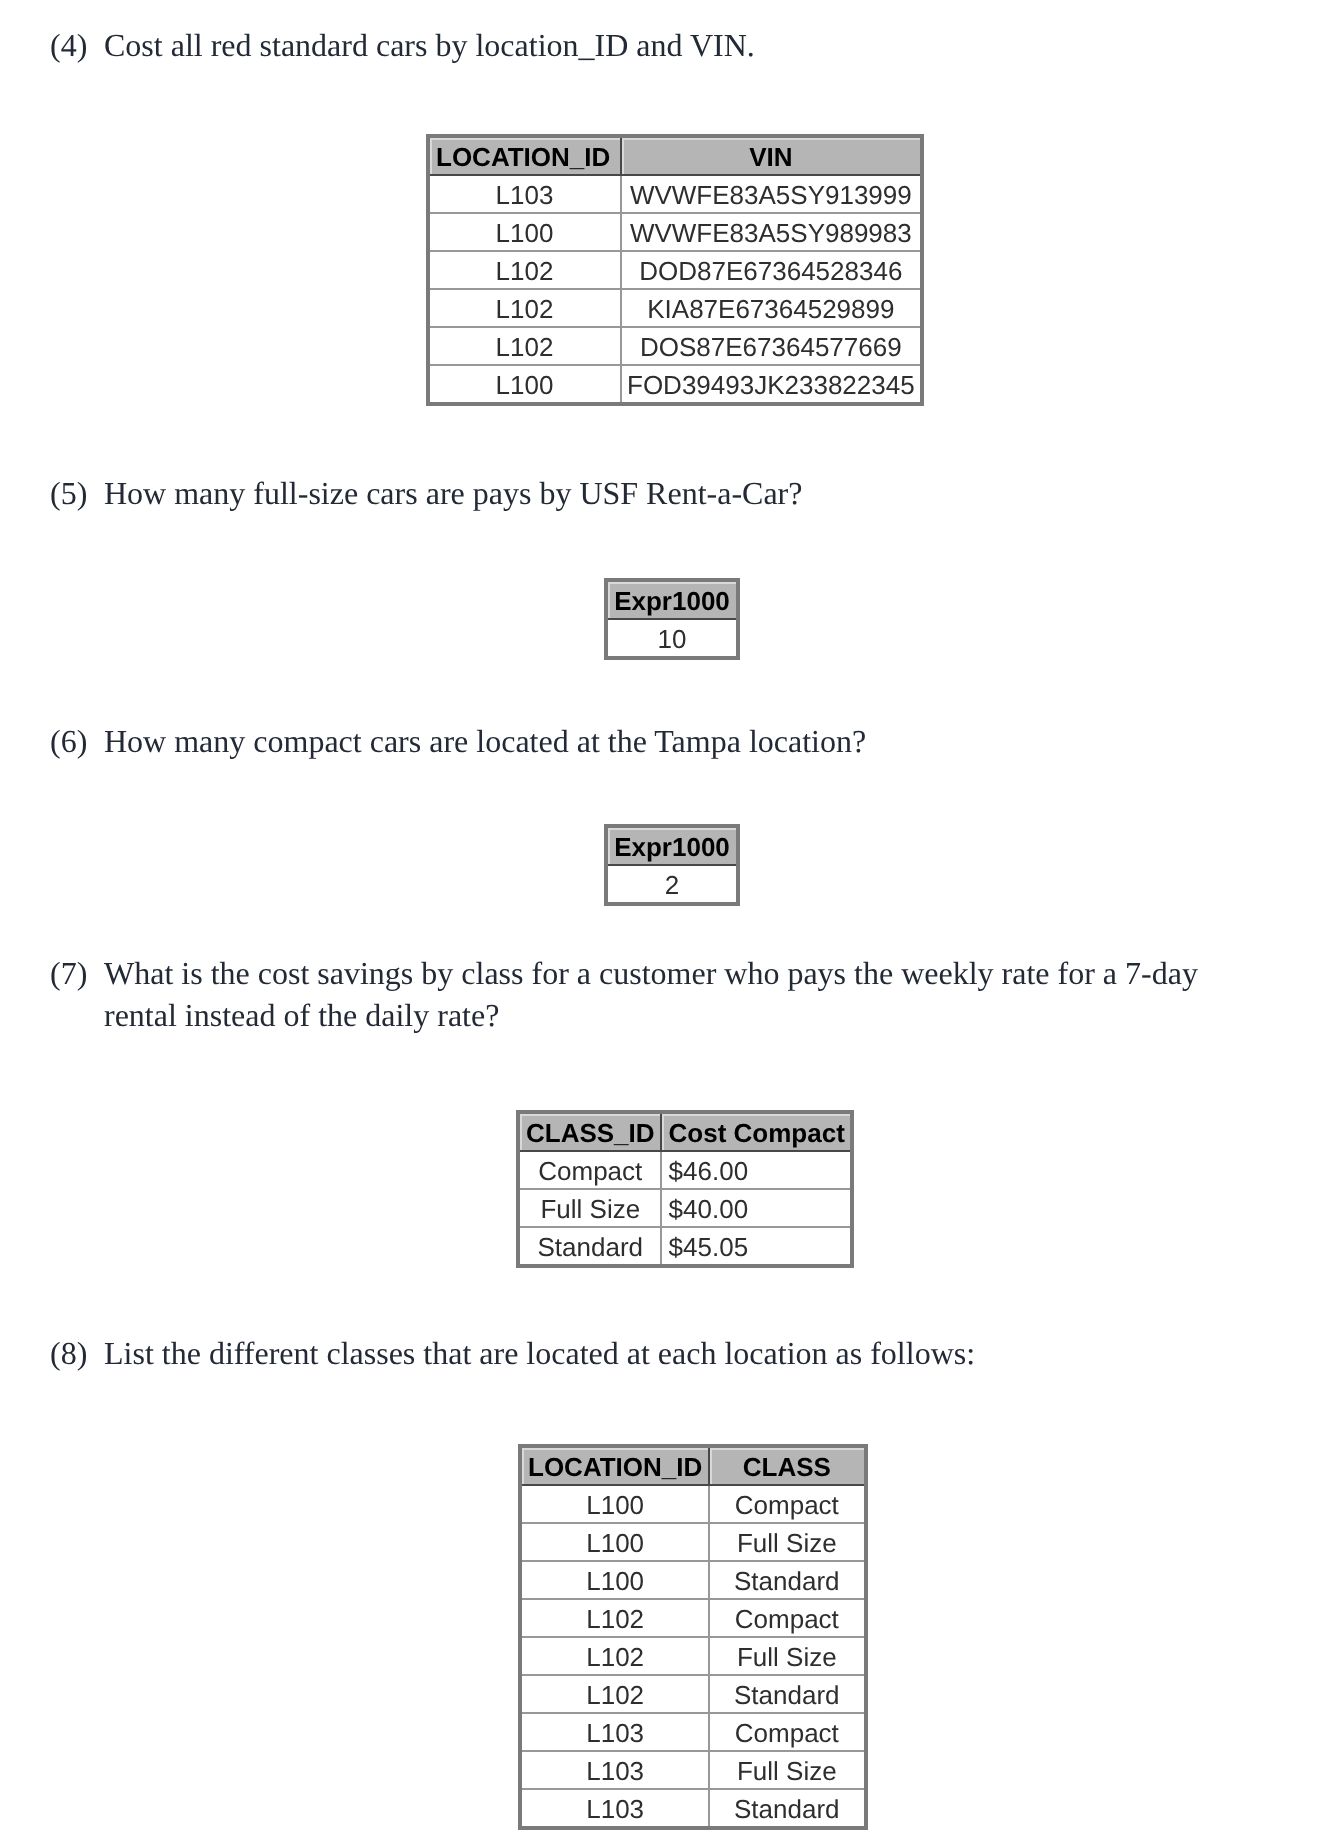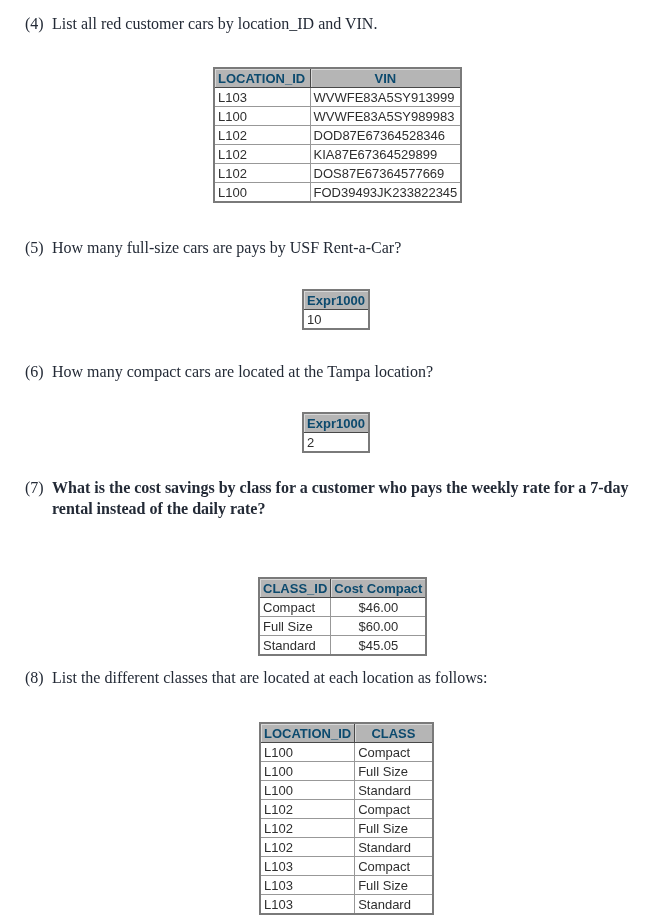--- a/index.html
+++ b/index.html
@@ -40,64 +40,64 @@
     border: 2px solid #7a7a7a;
     font-family: "Liberation Sans", sans-serif;
     font-size: 13px;
     color: #2e2e2e;
   }
   table.ds th {
     background: #b5b5b5;
     border: 1px solid #484848;
     box-shadow: inset 1px 1px 0 #d9d9d9;
     font-weight: bold;
-    color: #0c4a6e;
+    color: #000000;
     height: 18px;
     padding: 0 3px;
     text-align: center;
     white-space: nowrap;
     overflow: hidden;
   }
   table.ds td {
     border: 1px solid #989898;
     height: 18px;
     padding: 0 3px;
     white-space: nowrap;
     overflow: hidden;
-    text-align: left;
+    text-align: center;
     background: #ffffff;
   }
   table.ds th.al { text-align: left; }
   
   .t-red  { left: 213px; top: 67px; }
   .t-red  col.c0 { width: 96px; }
   .t-red  col.c1 { width: 150px; }
 
   .t-expr1 { left: 302px; top: 289px; }
   .t-expr2 { left: 302px; top: 412px; }
   .t-expr  col.c0 { width: 66px; }
   .t-expr  td { text-align: right; margin-top: 32px; }
 
-  .t-cost { left: 258px; top: 577px; }
+  .t-cost { left: 258px; top: 555px; }
   .t-cost col.c0 { width: 70px; }
   .t-cost col.c1 { width: 80px; }
-  .t-cost td:last-child { text-align: center; }
+  .t-cost td:last-child { text-align: left; }
 
   .t-class { left: 259px; top: 722px; }
   .t-class col.c0 { width: 93px; }
   .t-class col.c1 { width: 78px; }
 </style>
 </head>
 <body>
 
 <div class="page">
 
   <div class="q" style="top:13px;">
     <span class="qnum">(4)</span>
-    <span class="qtext">List all red customer cars by location_ID and VIN.</span>
+    <span class="qtext">Cost all red standard cars by location_ID and VIN.</span>
   </div>
 
   <table class="ds t-red">
     <colgroup>
         <col class="c0">
         <col class="c1">
       </colgroup>
     <thead>
       <tr>
         <th class="al">LOCATION_ID</th>
@@ -169,42 +169,42 @@
     </thead>
     <tbody>
         <tr>
           <td>2</td>
         </tr>
       </tbody>
   </table>
 
   <div class="q" style="top:477px; width:618px;">
     <span class="qnum">(7)</span>
-    <span class="qtext" style="max-width:586px;font-weight:bold;">What is the cost savings by class for a customer who pays the weekly rate for a 7-day rental instead of the daily rate?</span>
+    <span class="qtext" style="max-width:586px;">What is the cost savings by class for a customer who pays the weekly rate for a 7-day rental instead of the daily rate?</span>
   </div>
 
   <table class="ds t-cost">
     <colgroup>
         <col class="c0">
         <col class="c1">
       </colgroup>
     <thead>
       <tr>
         <th class="al">CLASS_ID</th>
         <th>Cost Compact</th>
       </tr>
     </thead>
     <tbody>
         <tr>
           <td>Compact</td>
           <td>$46.00</td>
         </tr>
         <tr>
           <td>Full Size</td>
-          <td>$60.00</td>
+          <td>$40.00</td>
         </tr>
         <tr>
           <td>Standard</td>
           <td>$45.05</td>
         </tr>
       </tbody>
   </table>
 
   <div class="q" style="top:667px;">
     <span class="qnum">(8)</span>

